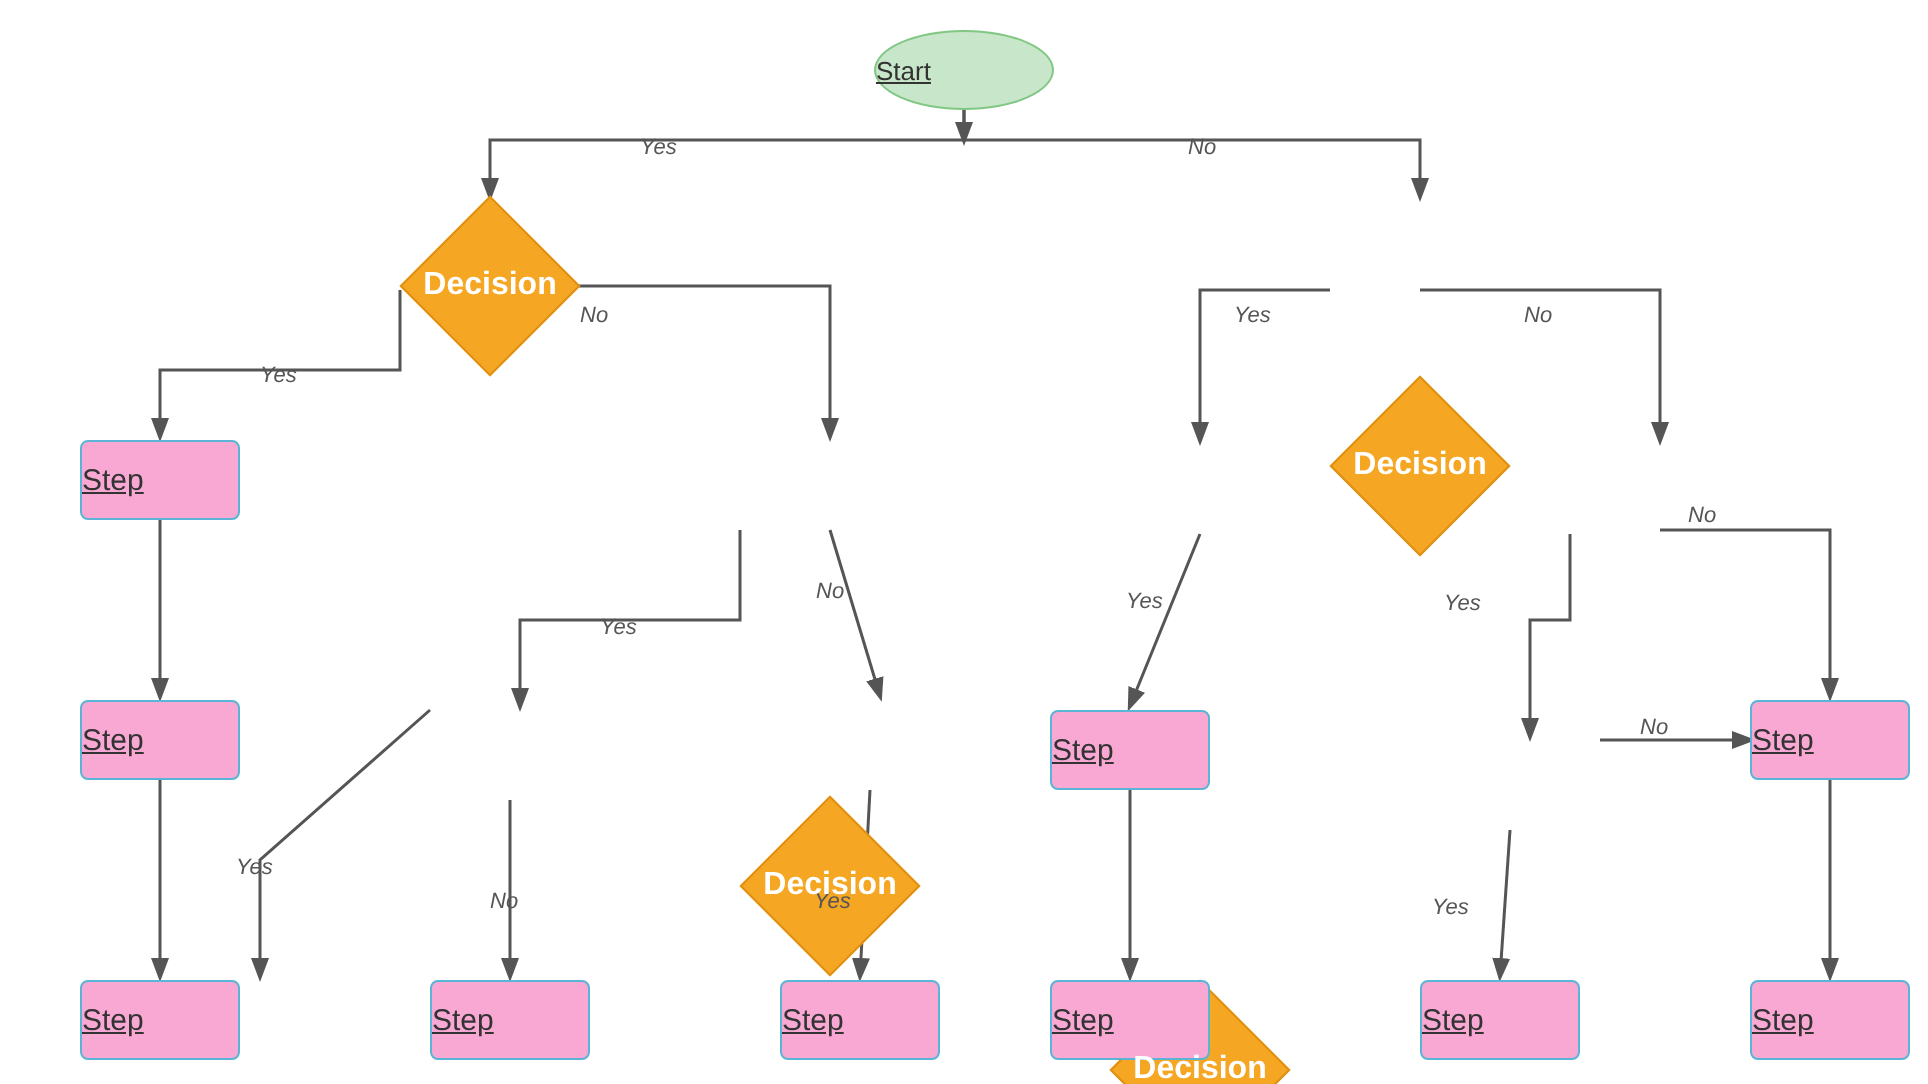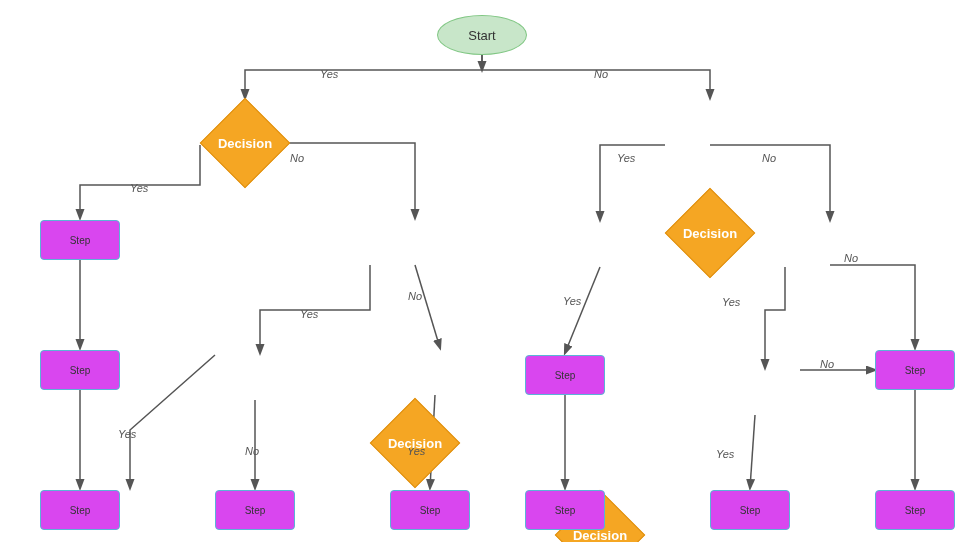--- a/index.html
+++ b/index.html
@@ -16,22 +16,23 @@
       position: absolute;
       top: 0; left: 0;
       width: 964px;
       height: 542px;
       pointer-events: none;
     }
     .node {
       position: absolute;
       display: flex;
       align-items: center;
-      justify-content: center;
+      justify-content: flex-start;
       text-align: center;
+      text-decoration: underline;
     }
     .oval {
       width: 90px;
       height: 40px;
       border-radius: 50%;
       background: #c8e6c9;
       border: 1.5px solid #81c784;
       color: #333;
       font-size: 13px;
     }
@@ -51,33 +52,33 @@
       left: 50%;
       margin-top: -32px;
       margin-left: -32px;
     }
     .diamond-label {
       position: absolute;
       top: 0; left: 0; right: 0; bottom: 0;
       display: flex;
       align-items: center;
       justify-content: center;
-      font-size: 13px;
+      font-size: 16px;
       color: #fff;
       font-weight: bold;
       z-index: 1;
     }
     .rect {
       width: 80px;
       height: 40px;
-      background: #d946ef;
+      background: #f9a8d4;
       border: 1.5px solid #5ab4d6;
       border-radius: 4px;
       color: #333;
-      font-size: 10px;
+      font-size: 15px;
     }
     .edge-label {
       position: absolute;
       font-size: 11px;
       color: #555;
       font-style: italic;
     }
   </style>
 </head>
 <body>

